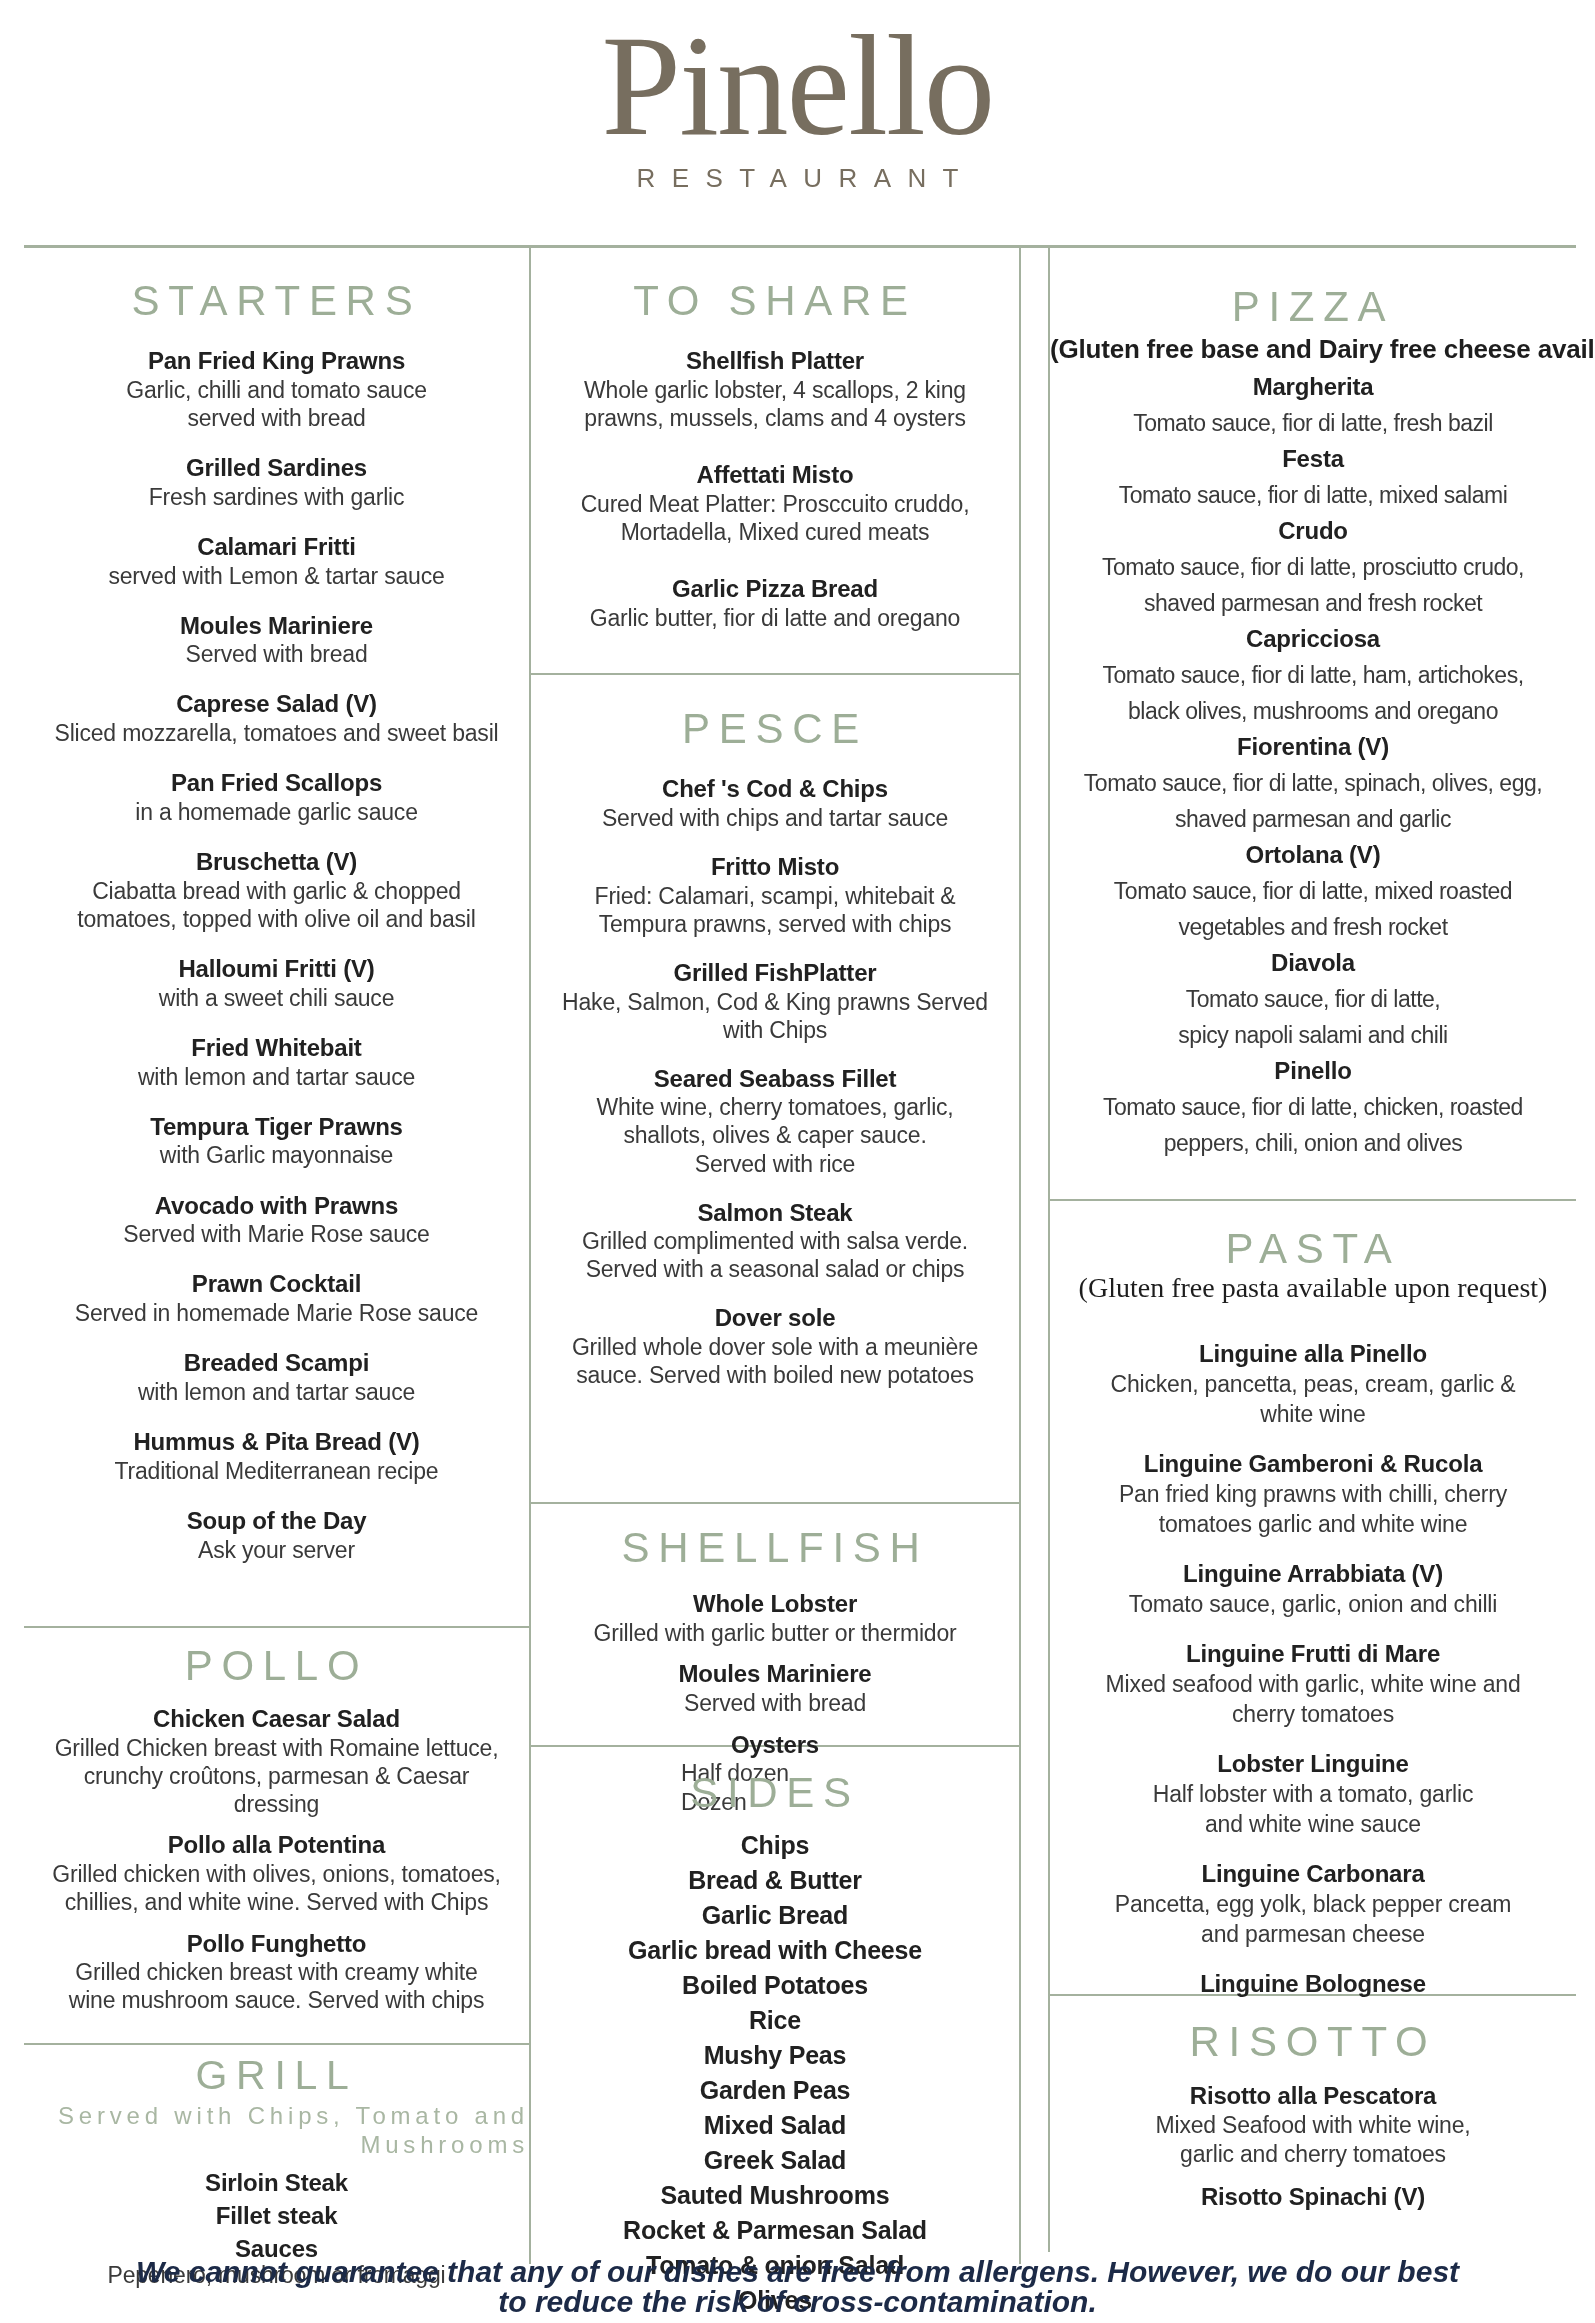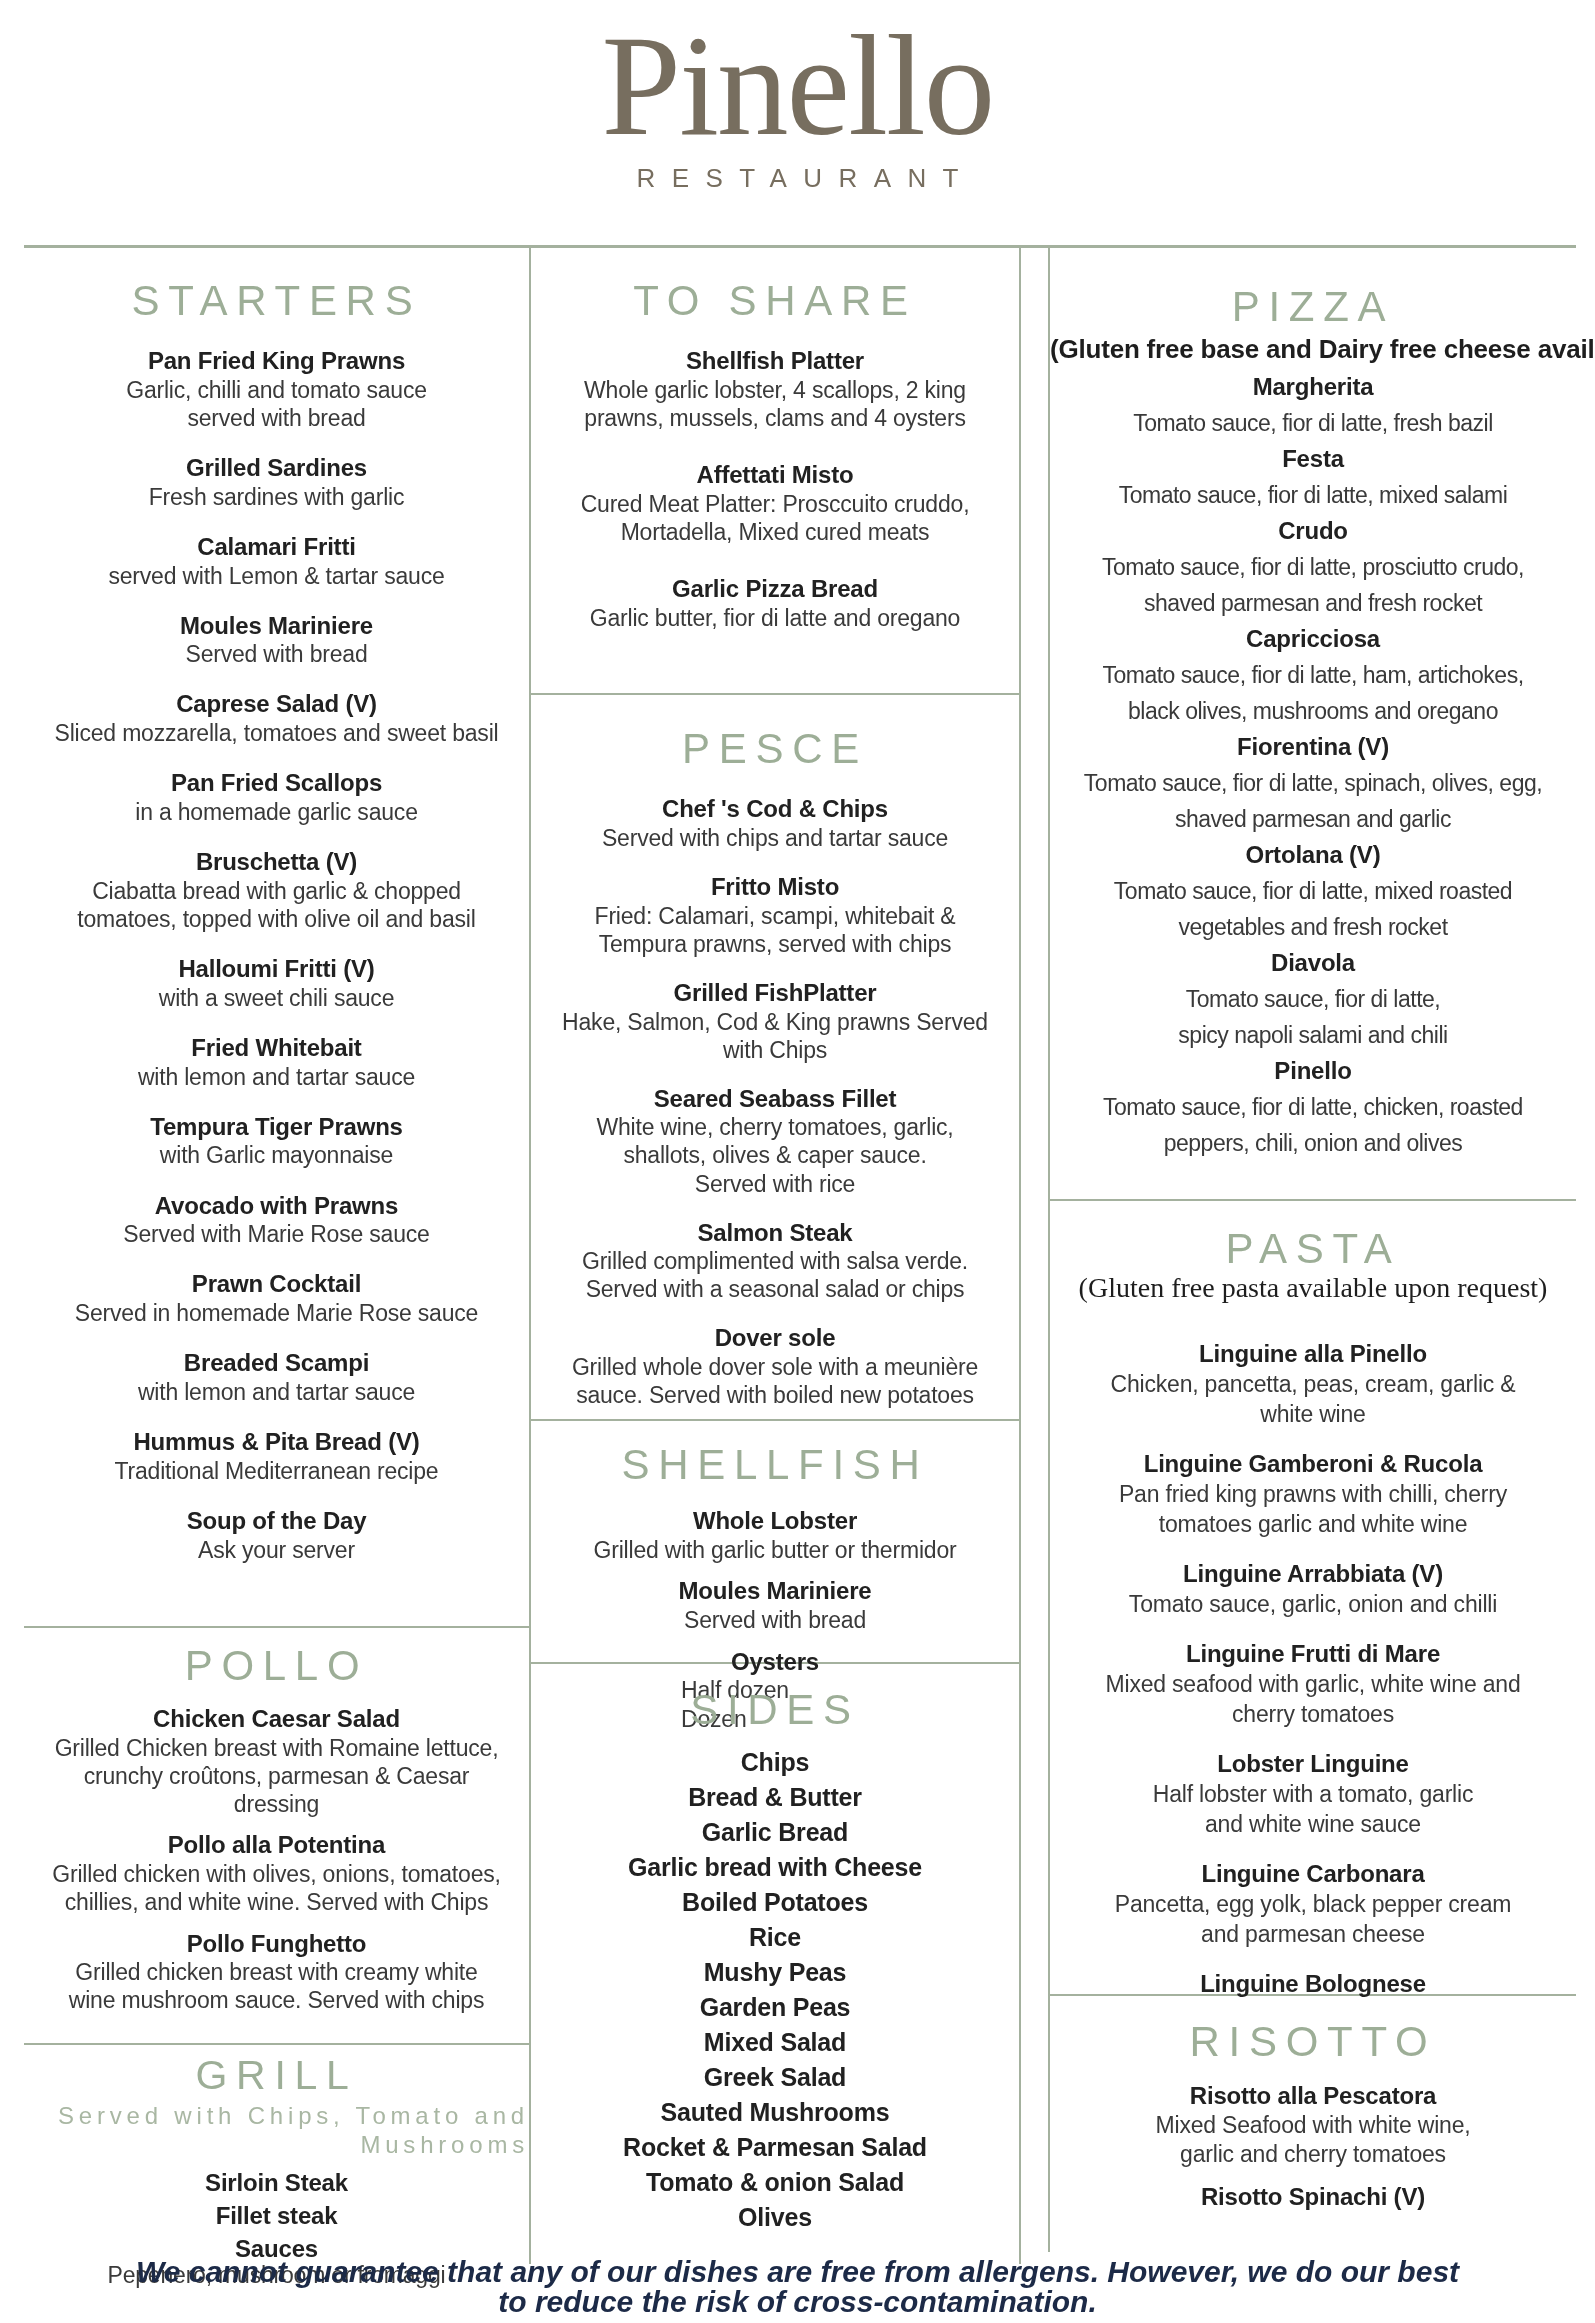--- a/index.html
+++ b/index.html
@@ -25,21 +25,21 @@
   .item-desc{font-size:23px;color:var(--body);line-height:1.22;white-space:pre-line;letter-spacing:-0.2px;}
   .menu-item{margin-bottom:23px;}
   
   .s-starters{height:1346px;} .s-starters .menu-item{margin-bottom:22px;}
   .s-pollo{height:417px;} .s-pollo .section-title{margin:17.4px 0 17.4px;} .s-pollo .menu-item{margin-bottom:13.5px;}
   .s-grill{height:254px;} .s-grill .section-title{margin:9.7px 0 5.8px;font-size:41px;}
   .grill-subtitle{color:var(--grillsub);font-size:24px;letter-spacing:4.8px;line-height:29px;margin-bottom:9.7px;white-space:pre-line;text-align:right;}
   .s-grill .menu-item{margin-bottom:5.8px;} .s-grill .item-name{line-height:27px;} .s-grill .item-desc{line-height:27px;}
   
   .s-toshare{height:393px;} .s-toshare .menu-item{margin-bottom:29px;}
-  .s-pesce{height:726px;margin-top:20px;} .s-pesce .menu-item{margin-bottom:21px;}
+  .s-pesce{height:829px;} .s-pesce .menu-item{margin-bottom:21px;}
   .s-shellfish{height:243px;} .s-shellfish .section-title{margin:23px 0 21px;} .s-shellfish .menu-item{margin-bottom:13.5px;}
   .s-shellfish .menu-item.align-left .item-desc{text-align:left;padding-left:150px;}
   .s-sides{height:577px;} .s-sides .section-title{margin:25px 0 13.5px;}
   .s-sides .menu-item{margin-bottom:0;} .s-sides .item-name{font-size:25px;line-height:35px;}
   
   .s-pizza{height:913px;} .s-pizza .section-title{margin:39px 0 5.8px;}
   .s-pizza .menu-item{margin-bottom:0;}
   .s-pizza .item-name{line-height:36px;}
   .s-pizza .item-desc{line-height:36px;font-size:23px;letter-spacing:-0.5px;}
   .section-note{color:#1e1e1e;}

